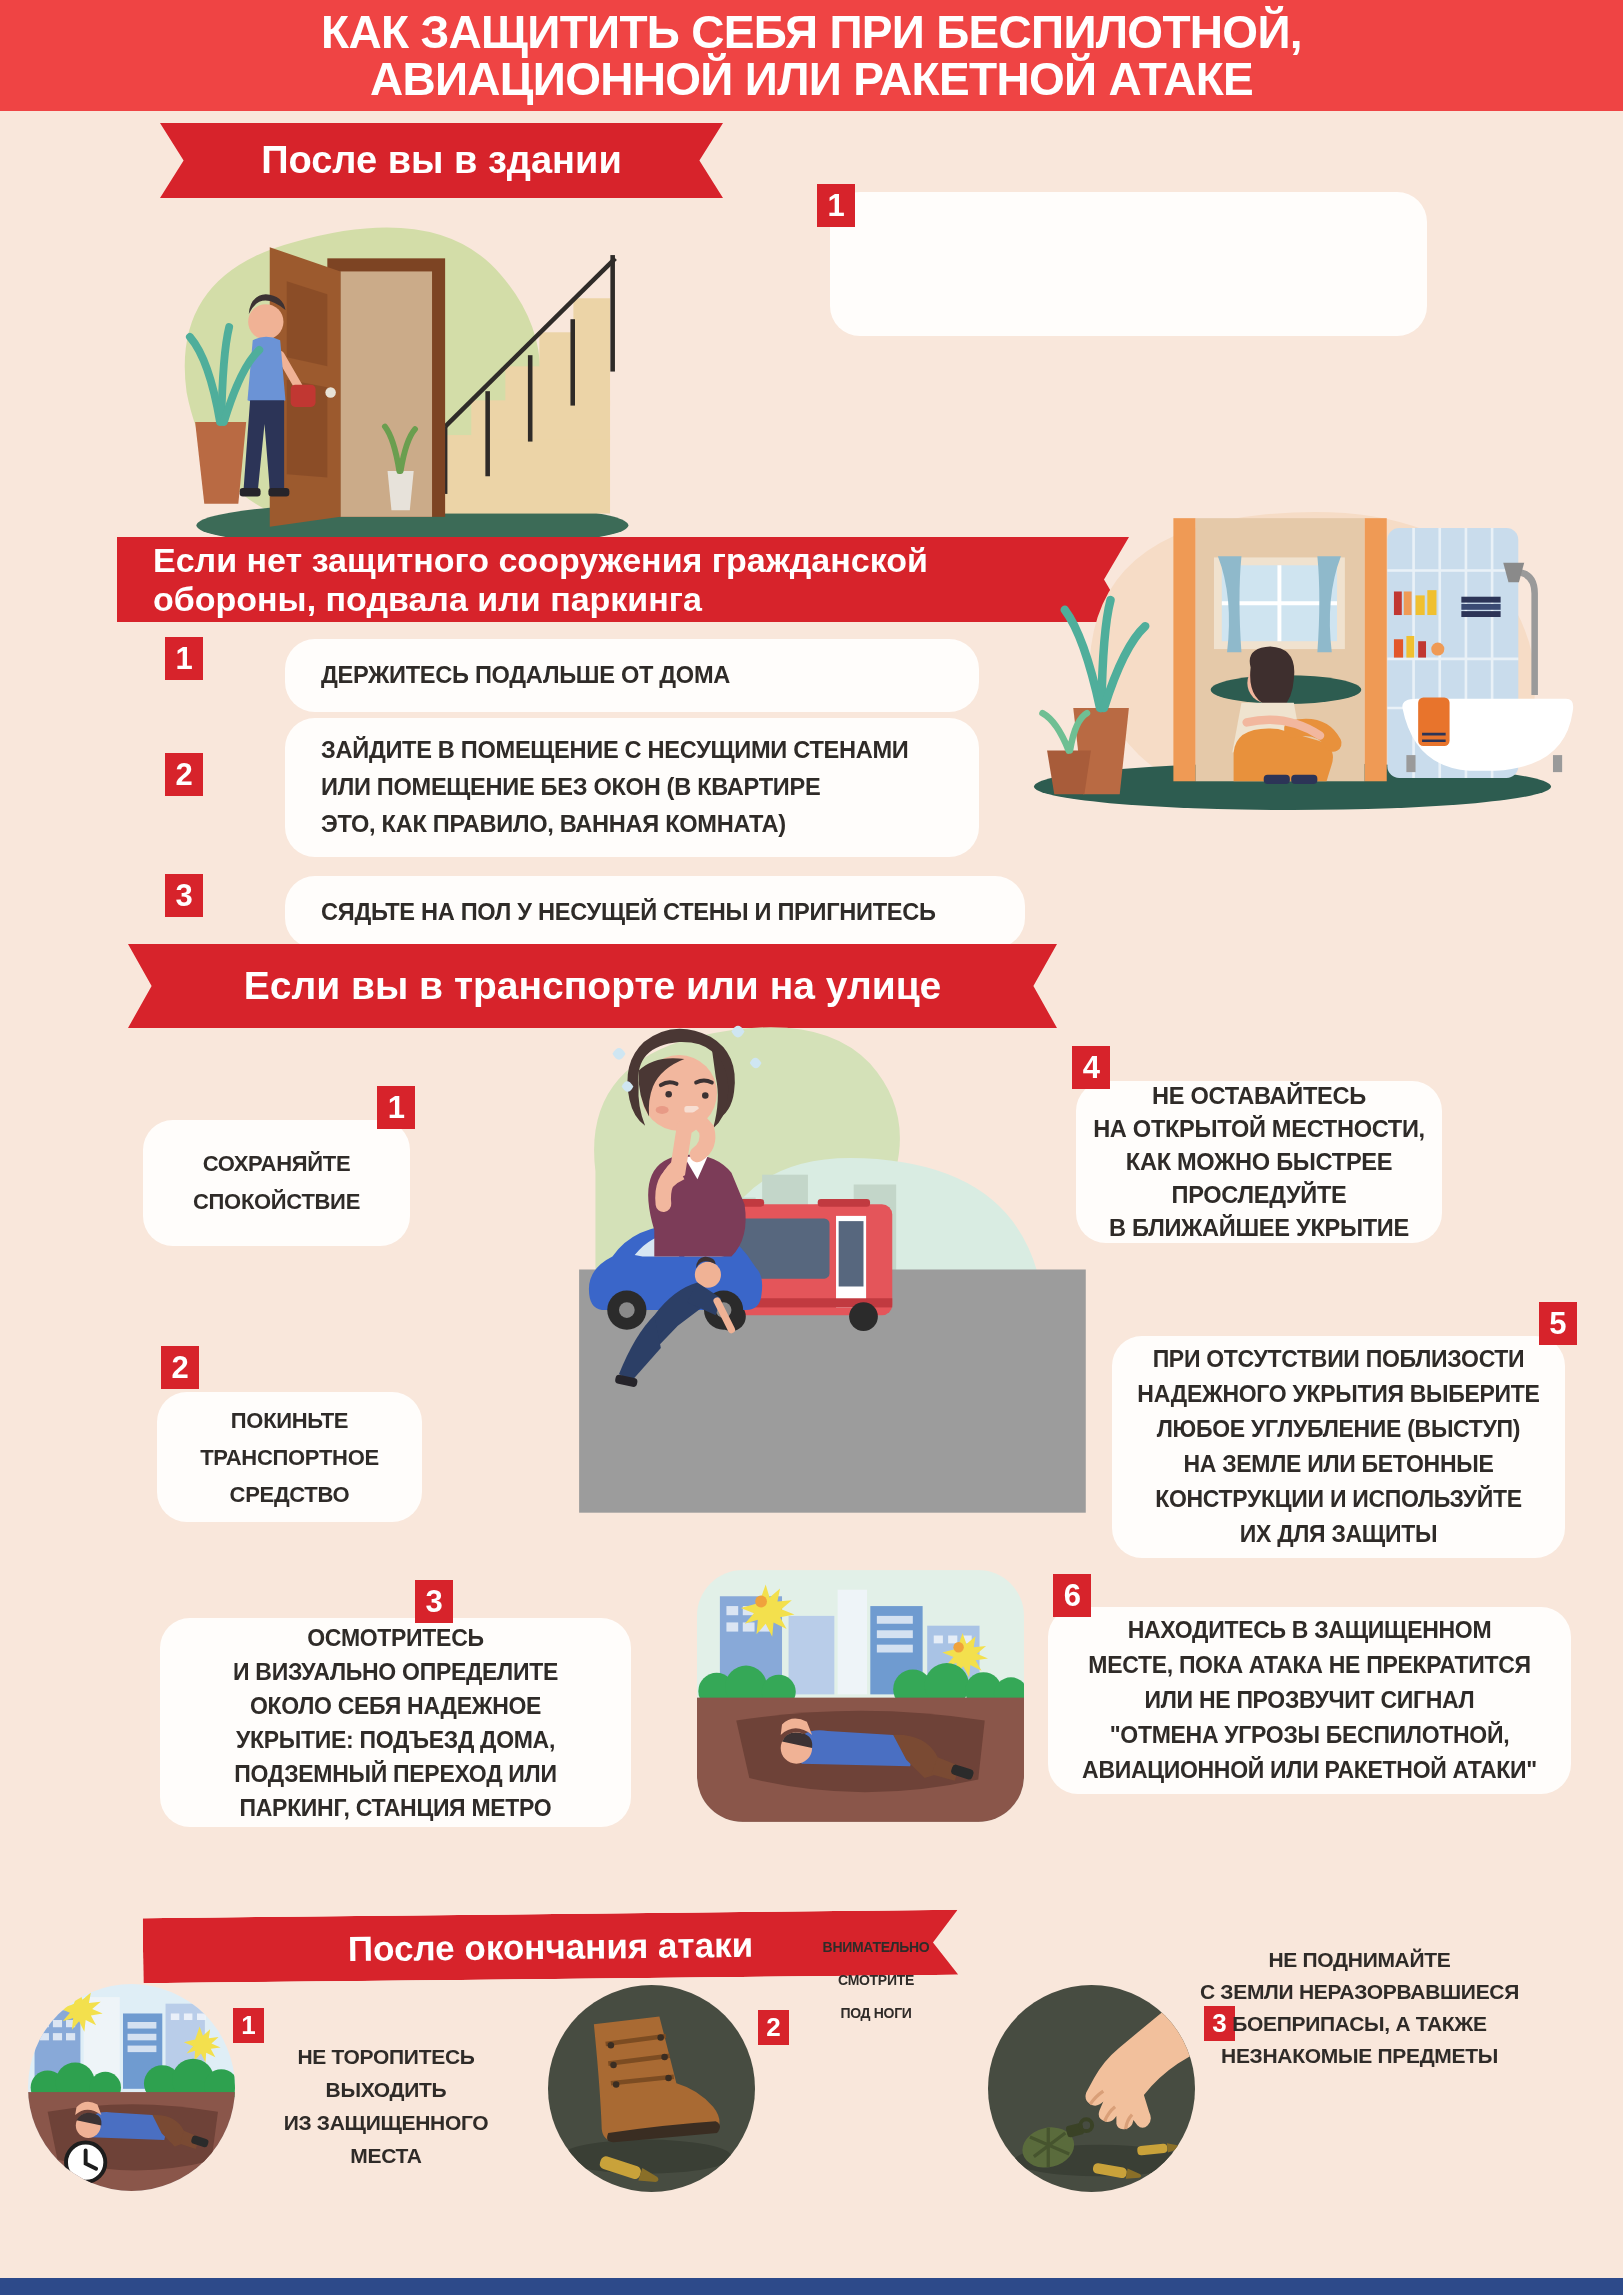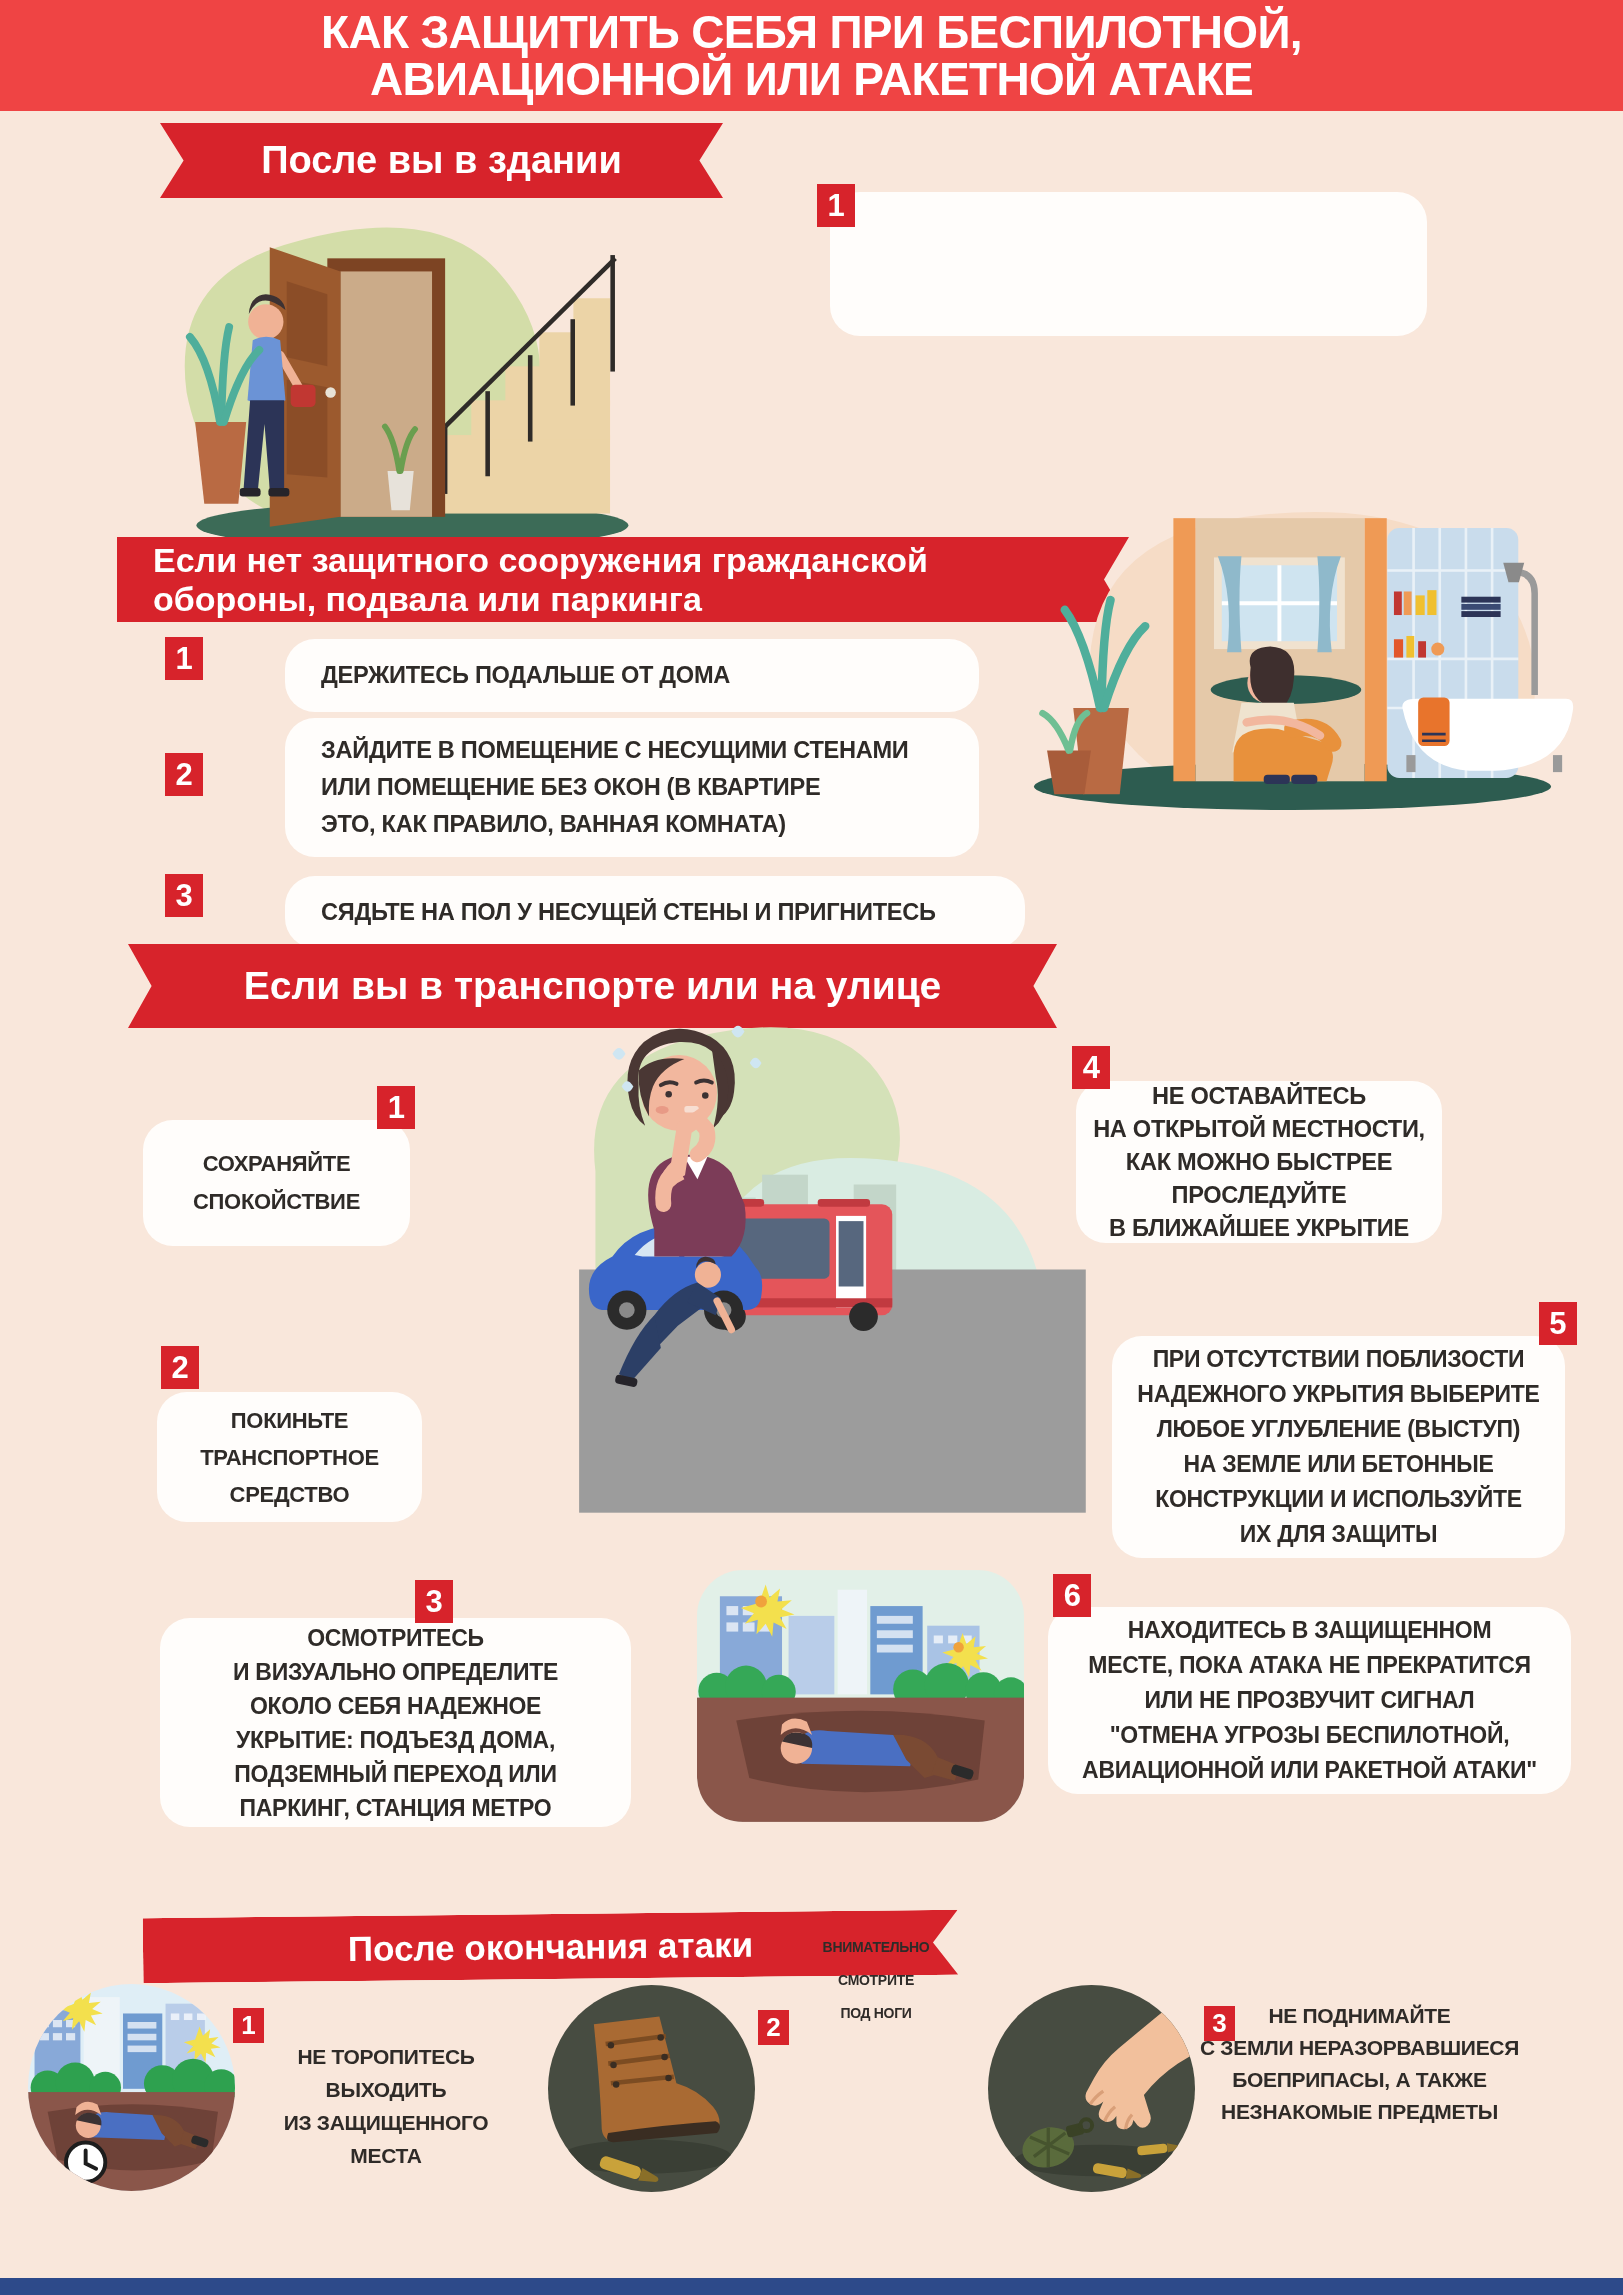--- a/index.html
+++ b/index.html
@@ -491,21 +491,21 @@
           <g transform="rotate(-6 252 252)">
             <rect x="228" y="244" width="46" height="14" rx="6" fill="#c9a23a"></rect>
             <path d="M274 244 L292 249 Q296 251 292 254 L274 258 Z" fill="#8a6f28"></path>
           </g>
         </g>
       </g>
     </svg>
   </div>
 
   <div class="abs badge badge-sm" style="left:1204px;top:2006px;">3</div>
-  <div class="abs step-text pre" style="left:1196px;top:2000px;width:327px;font-size:21px;line-height:32px;">НЕ ПОДНИМАЙТЕ
+  <div class="abs step-text pre" style="left:1196px;top:1944px;width:327px;font-size:21px;line-height:32px;">НЕ ПОДНИМАЙТЕ
 С ЗЕМЛИ НЕРАЗОРВАВШИЕСЯ
 БОЕПРИПАСЫ, А ТАКЖЕ
 НЕЗНАКОМЫЕ ПРЕДМЕТЫ</div>
 
   <div class="abs footer-bar"></div>
 
 </div>
 
 
 </body></html>

